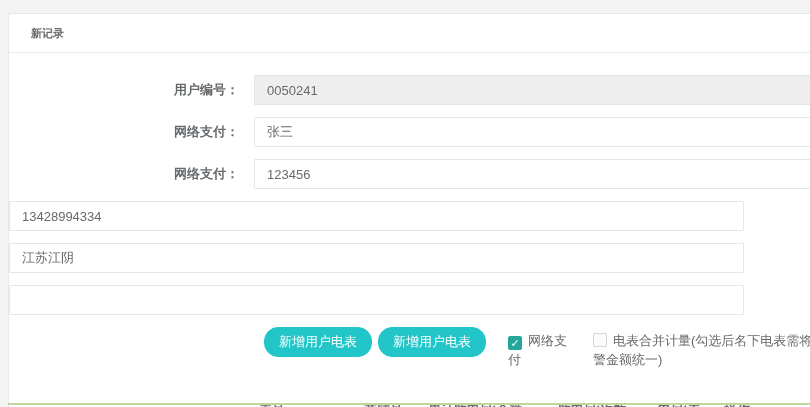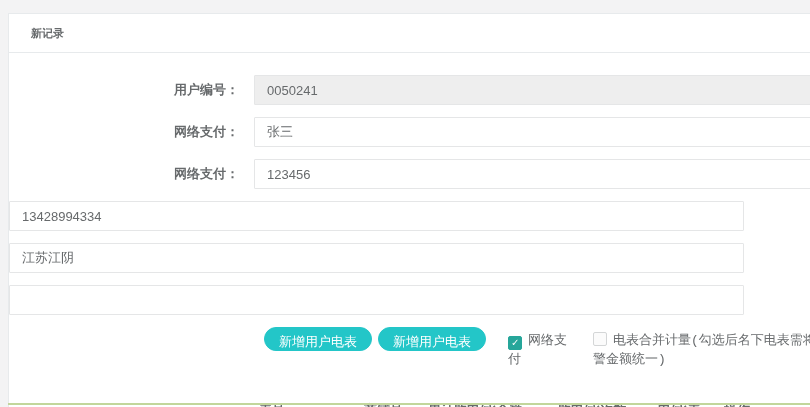--- a/index.html
+++ b/index.html
@@ -64,38 +64,37 @@
   .field-input:disabled { background: #eeeeee; color: #676a6c; }
 
   .action-row {
     display: flex;
     align-items: flex-start;
     margin-left: 255px;
     margin-top: 4px;
     height: 44px;
   }
   .btn {
-    height: 24px;
+    height: 30px;
     line-height: 28px;
     padding: 0 14px;
     background: #23c6c8;
     border: 1px solid #23c6c8;
     border-radius: 14px;
     color: #ffffff;
     font-size: 13px;
     cursor: pointer;
     margin-right: 6px;
     font-family: "Liberation Sans", "DejaVu Sans", sans-serif;
   }
   .checkbox-group {
     display: inline-block;
     line-height: 19px;
     margin-top: 4px;
     cursor: pointer;
-    font-family: Liberation Mono, monospace;
   }
   .cb1 { margin-left: 16px; width: 60px; }
   .cb2 { margin-left: 25px; width: 240px; }
   .cb {
     display: inline-block;
     width: 14px; height: 14px;
     border: 1px solid #d4d6d7;
     background: #fbfbfb;
     border-radius: 2px;
     vertical-align: -2px;

